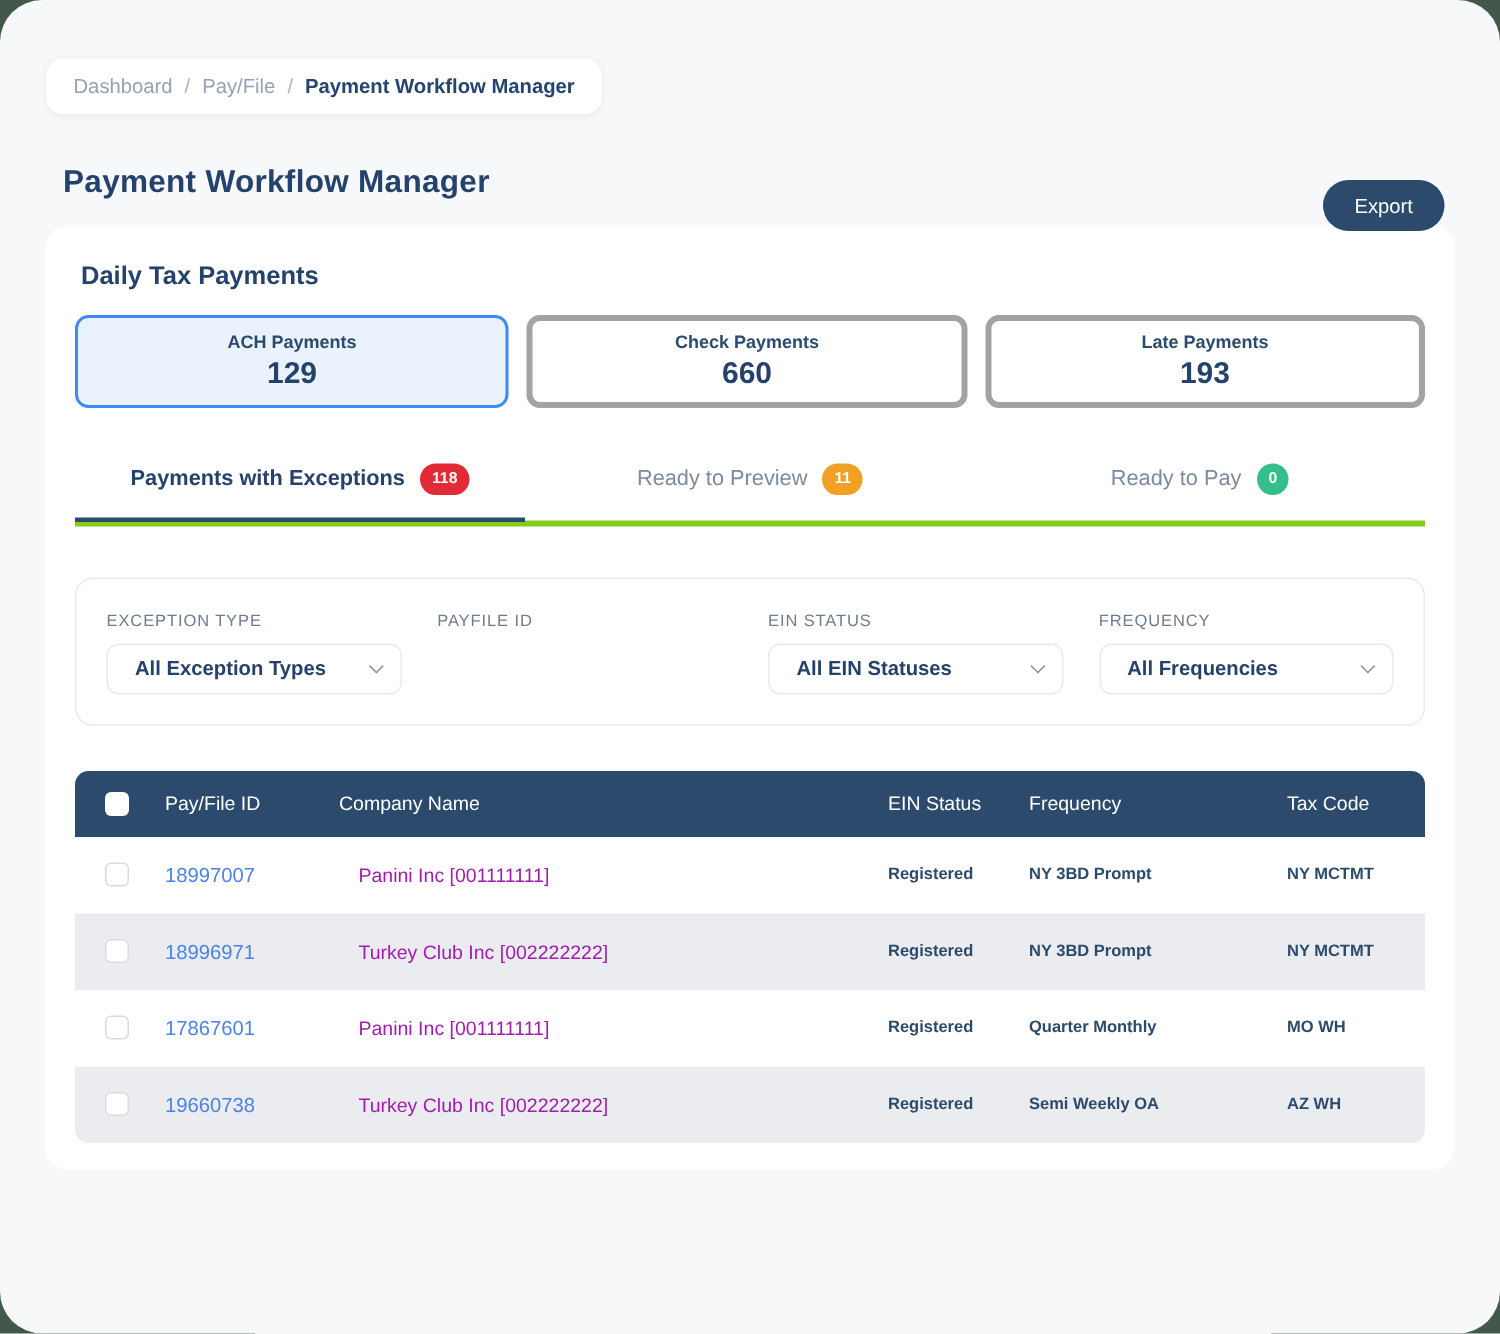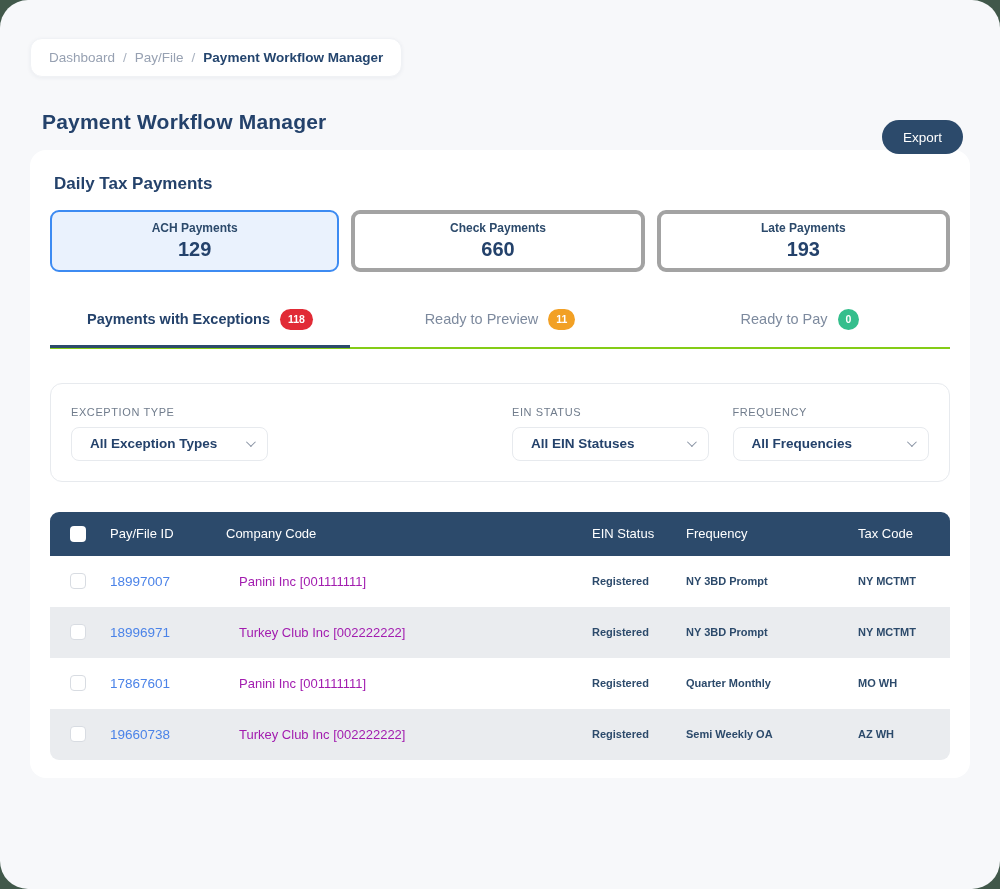--- a/index.html
+++ b/index.html
@@ -68,21 +68,21 @@
   }
   .stat-card.selected {
     border: 2px solid #3D8BF2;
     background: #EAF2FD;
   }
   .stat-label { font-size: 12px; font-weight: 700; color: #2C4A6B; }
   .stat-value { font-size: 20px; font-weight: 700; color: #24426B; }
   
   .tab-bar {
     display: flex; margin-top: 24px;
-    border-bottom: 2px solid #84cc16;
+    border-bottom: 4px solid #84cc16;
   }
   .tab {
     flex: 1; display: flex; align-items: center; justify-content: center; gap: 10px;
     padding: 13px 0 15px 0; cursor: pointer;
     border-bottom: 3px solid transparent;
     margin-bottom: -1px;
   }
   .tab-label { font-size: 14.5px; color: #7D8A9E; }
   .tab.active { border-bottom-color: #2C4A6B; }
   .tab.active .tab-label { color: #24426B; font-weight: 700; }
@@ -214,20 +214,21 @@
 
     <div class="filters" id="filters">
         <div>
     <span class="filter-label">Exception Type</span>
     <div class="filter-control">
       <span class="filter-value">All Exception Types</span>
       <span class="chevron"></span>
     </div>
   </div>
         <div>
+    <span class="filter-label">Payfile ID</span>
   </div>
         <div>
     <span class="filter-label">EIN Status</span>
     <div class="filter-control">
       <span class="filter-value">All EIN Statuses</span>
       <span class="chevron"></span>
     </div>
   </div>
         <div>
     <span class="filter-label">Frequency</span>
@@ -235,21 +236,21 @@
       <span class="filter-value">All Frequencies</span>
       <span class="chevron"></span>
     </div>
   </div>
       </div>
 
     <div class="table">
       <div class="trow thead">
         <div class="cb cb-header"></div>
         <div class="th">Pay/File ID</div>
-        <div class="th">Company Code</div>
+        <div class="th">Company Name</div>
         <div class="th">EIN Status</div>
         <div class="th">Frequency</div>
         <div class="th">Tax Code</div>
       </div>
       <div id="table-body">
           <div class="trow tbody-row">
     <div class="cb cb-row"></div>
     <div class="cell-id">18997007</div>
     <div class="cell-company">Panini Inc [001111111]</div>
     <div class="cell">Registered</div>

